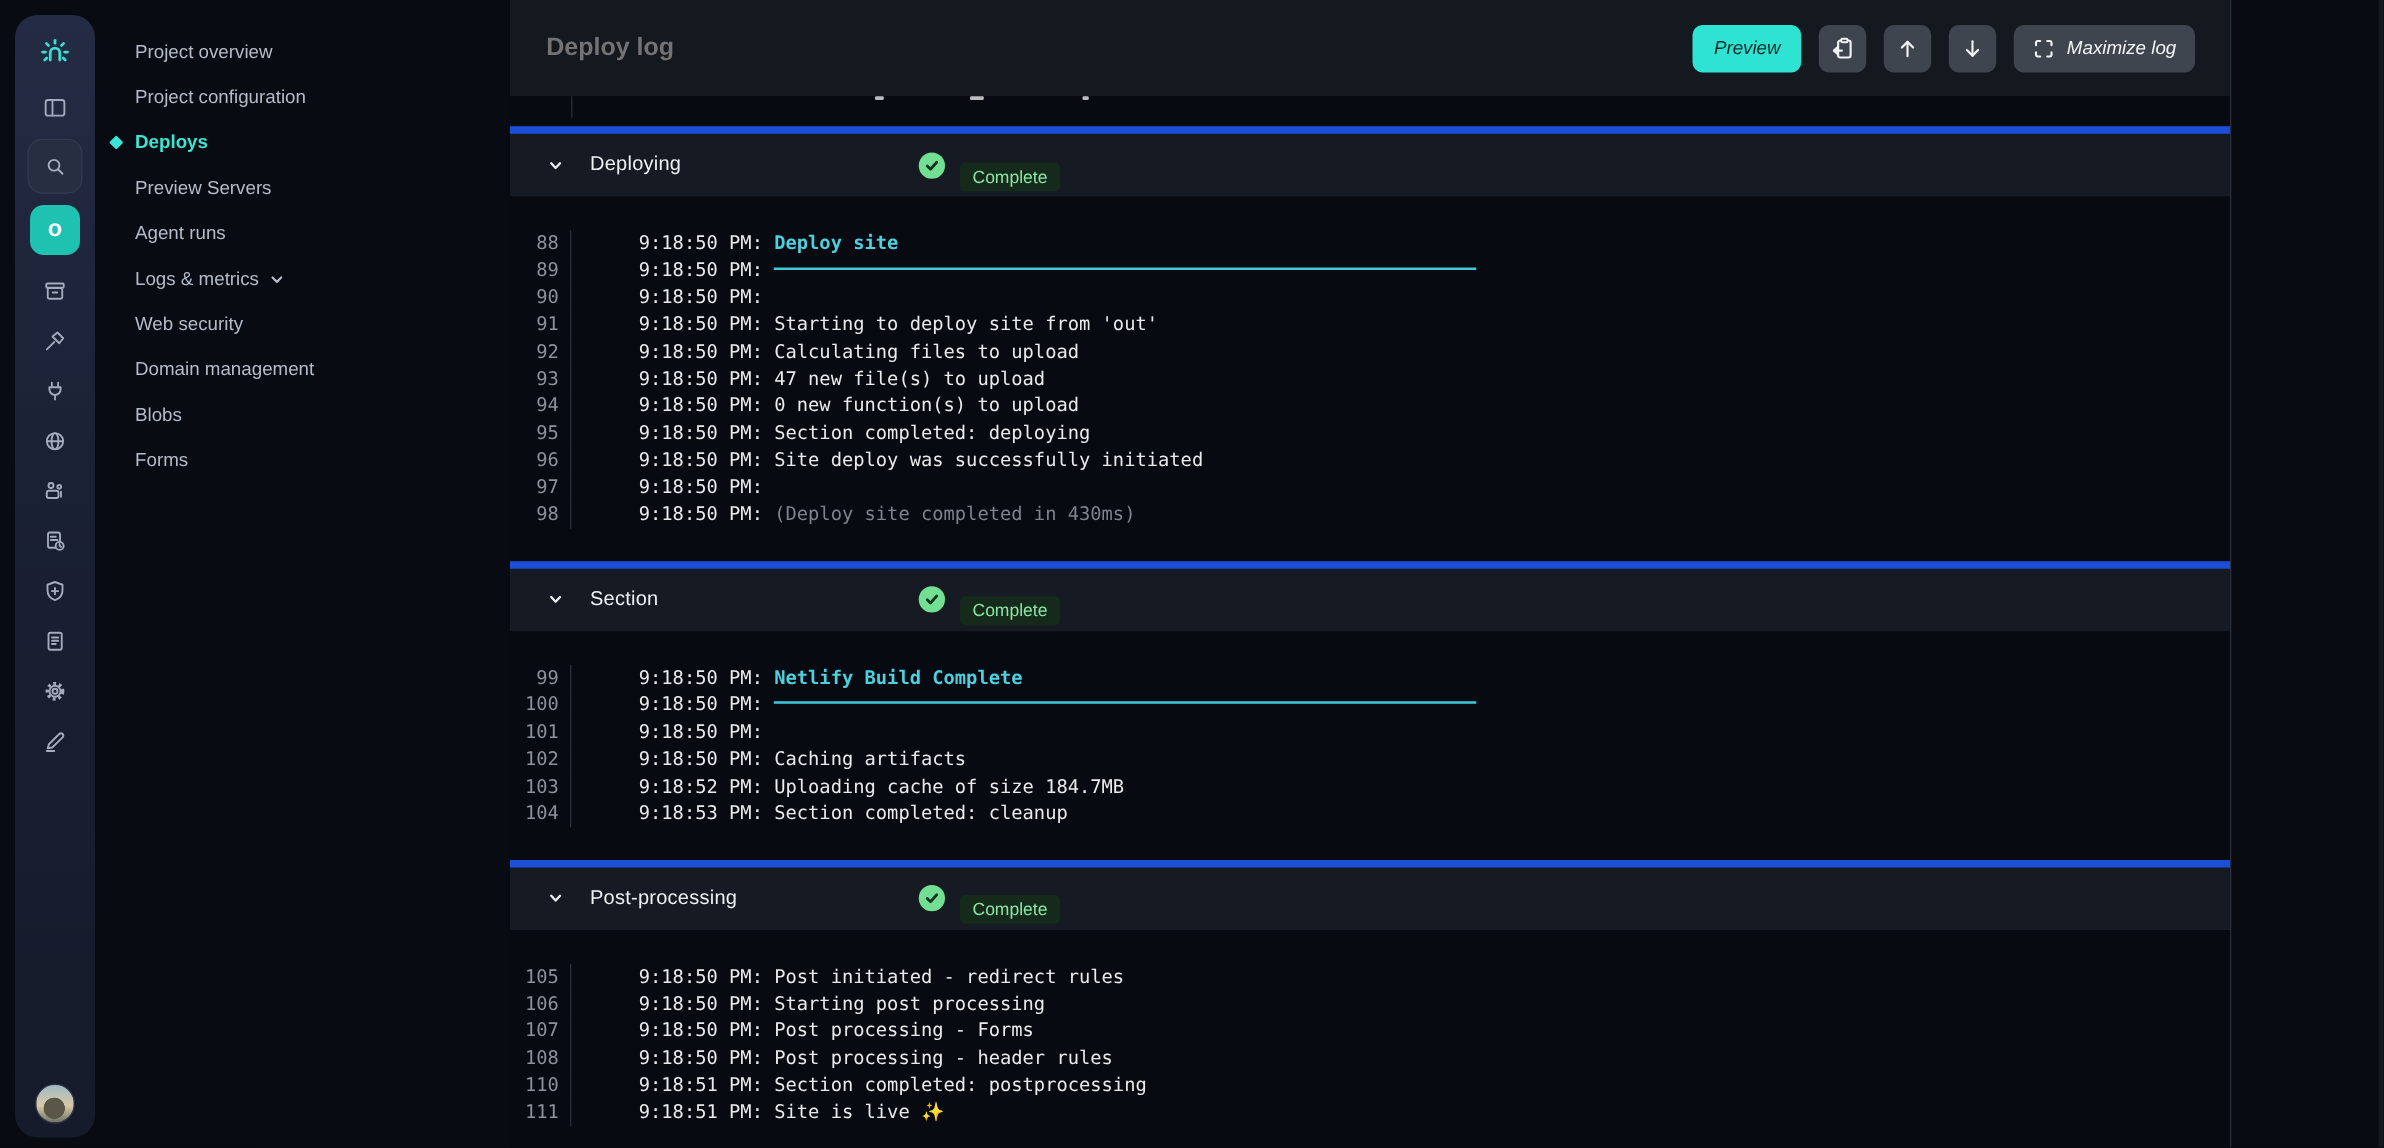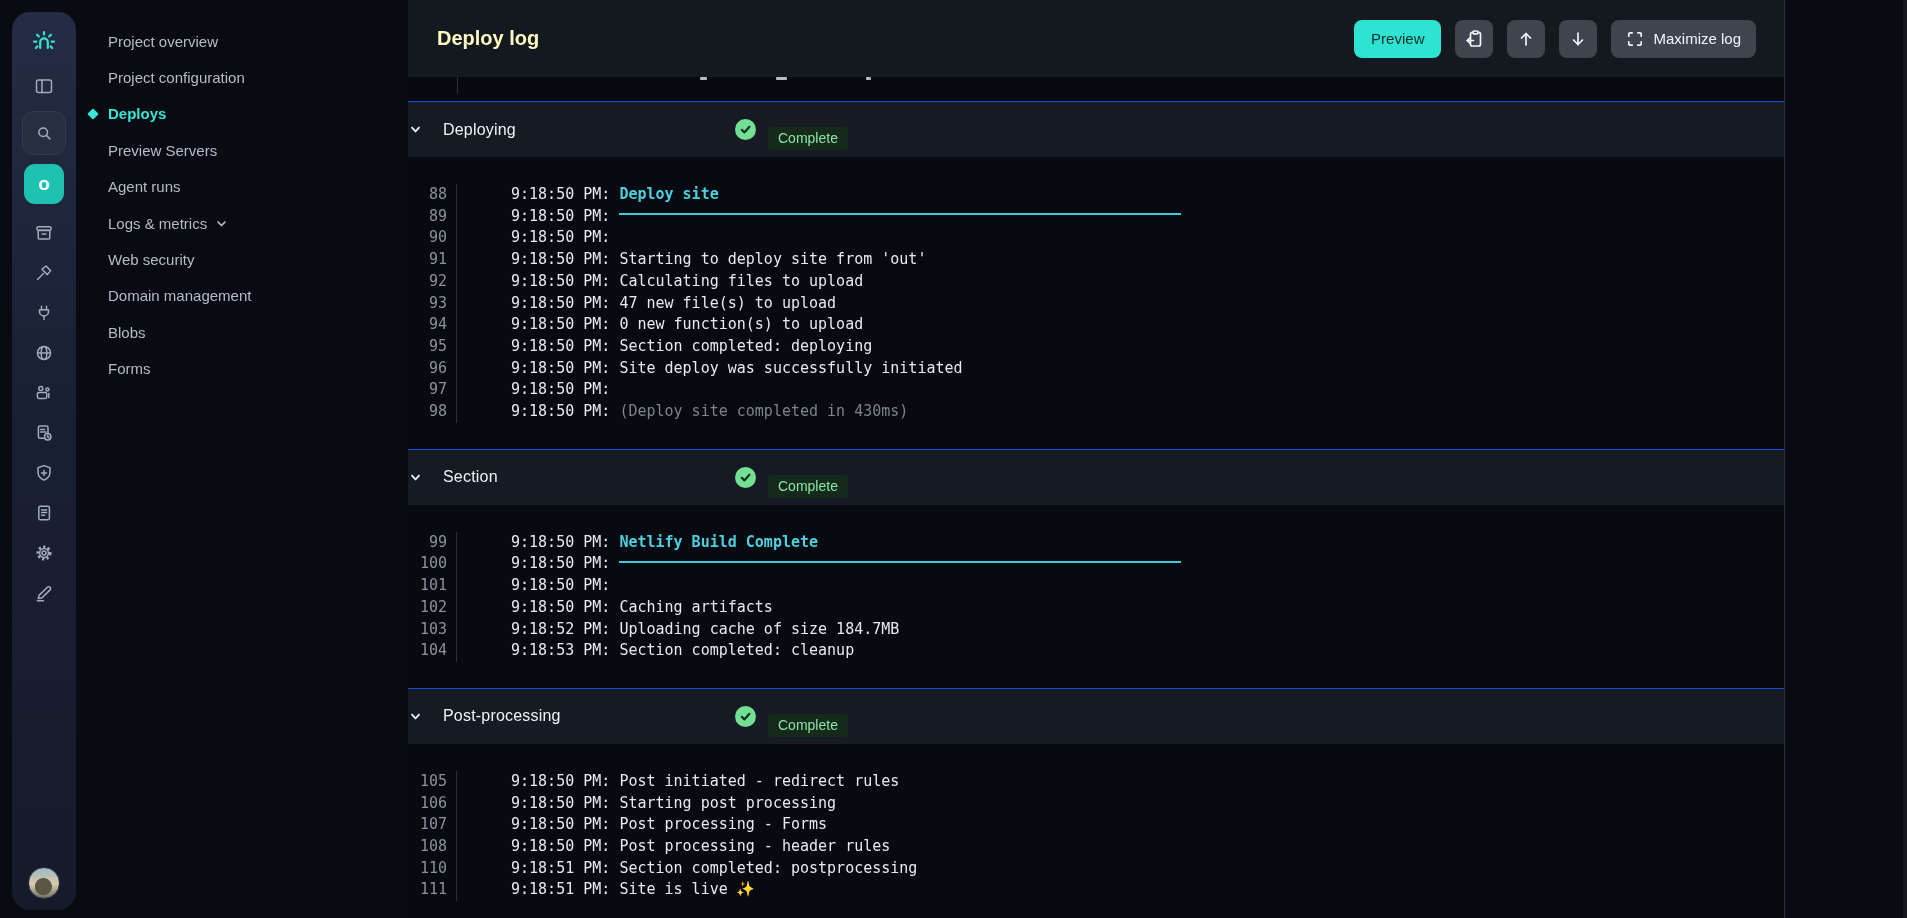--- a/index.html
+++ b/index.html
@@ -53,44 +53,44 @@
 
   
   .panel {
     position:absolute; left:408px; top:0; width:1377px; height:918px;
     background:#070a10; border-right:1px solid #2a303b;
   }
   .panel-header {
     height:77px; background:#14181f;
     display:flex; align-items:center; padding:0 28px 0 29px;
   }
-  .panel-title { font-size:20px; font-weight:700; color:#fef9c3; }
+  .panel-title { font-size:20px; font-weight:700; color:#737373; }
   .actions { margin-left:auto; display:flex; gap:14px; align-items:center; }
   .btn {
     height:38px; border:none; border-radius:8px; cursor:pointer;
     display:flex; align-items:center; justify-content:center;
-    font-family:"Liberation Sans", sans-serif; font-size:15px;
+    font-family:"Liberation Sans", sans-serif; font-size:15px;font-style:italic;
   }
   .btn-teal { background:#2fe3d2; color:#0b2b29; padding:0 17px; font-weight:500; }
   .btn-gray { background:#3e454f; color:#f2f4f6; }
   .btn-icon { width:38px; }
   .btn-label-icon { padding:0 15px; gap:9px; }
   .btn-gray svg { display:block; }
   .w-stroke { stroke:#f2f4f6; fill:none; stroke-width:1.7; stroke-linecap:round; stroke-linejoin:round; }
 
   
   .clipped-strip { position:relative; height:24px; background:#070a10; }
   .clipped-strip .stub-divider { position:absolute; left:49px; top:0; width:1px; height:17px; background:#2a3039; }
   .remnant { position:absolute; top:0; height:3px; background:#d9dcdf; opacity:.85; border-radius:1px; }
 
   
   .sec-header {
     position:relative; height:56px; background:#161b23;
-    border-top:1px solid #1d4ed8;
-    display:flex; align-items:center; cursor:pointer;
+    border-top:6px solid #1d4ed8;
+    display:flex; align-items:center; padding-left:29px; cursor:pointer;
   }
   .sec-chevron { flex:0 0 auto; }
   .sec-title { margin-left:20px; font-size:16px; font-weight:500; color:#eff1f4; letter-spacing:.2px; }
   .sec-status { position:absolute; left:327px; display:flex; align-items:center; gap:12px; }
   .check-circle {
     width:21px; height:21px; border-radius:50%; background:#72df92;
     display:flex; align-items:center; justify-content:center;
   }
   .status-badge {
     background:#152a1b; color:#89e5a4; font-size:14px;

